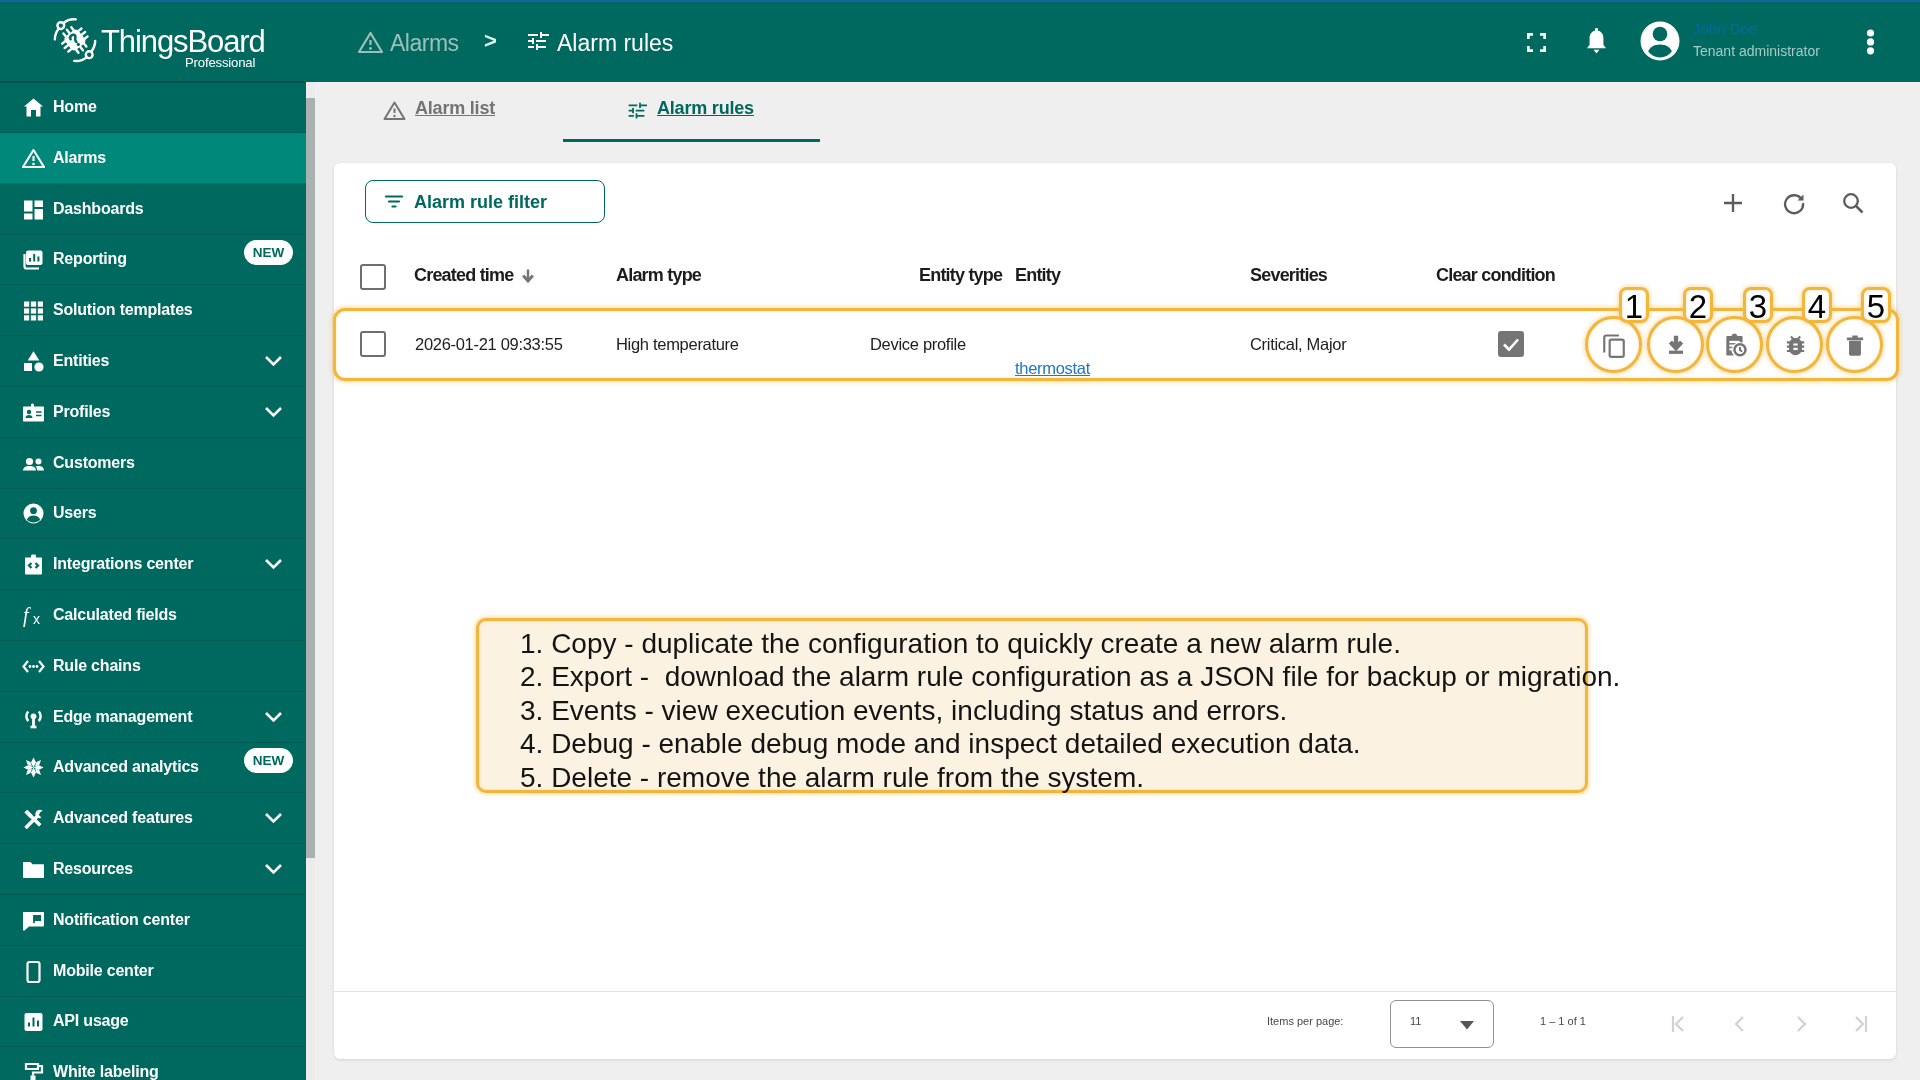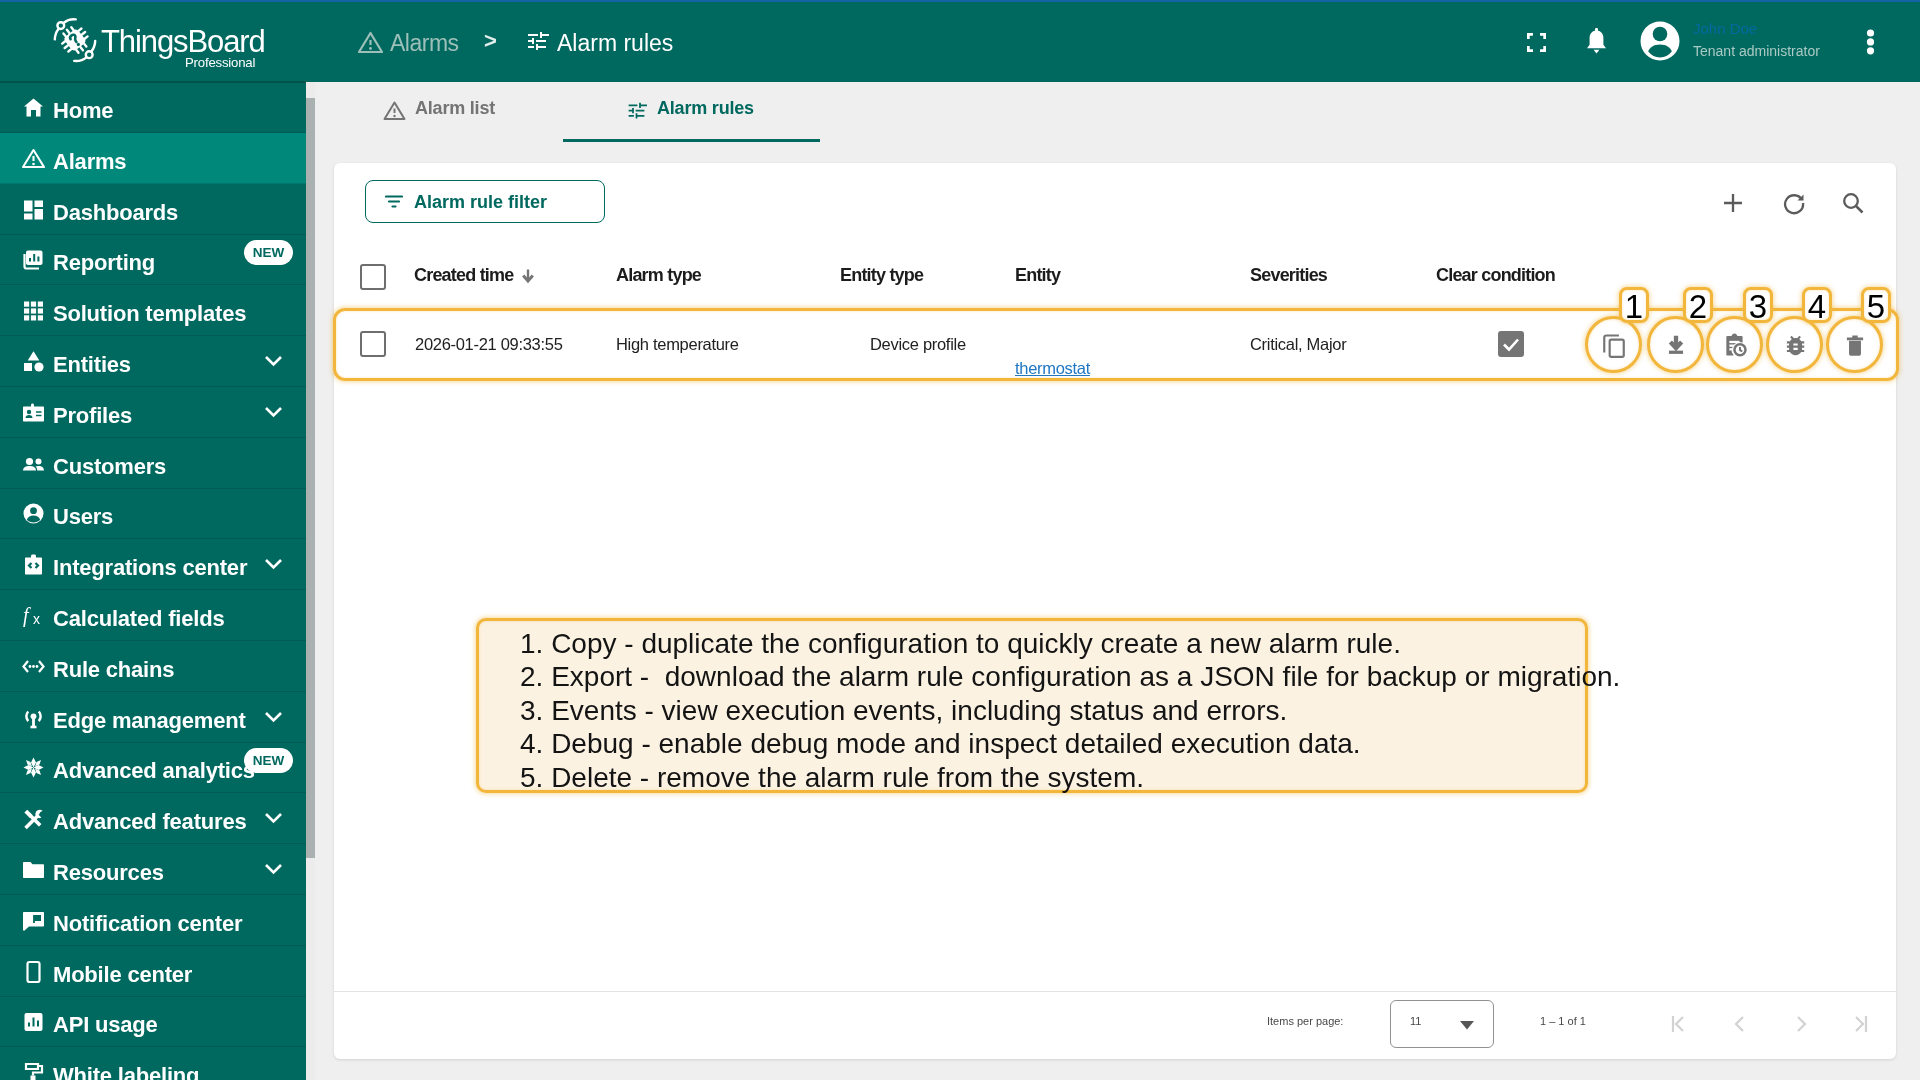--- a/index.html
+++ b/index.html
@@ -6,27 +6,27 @@
   html,body { width:1920px; height:1080px; overflow:hidden; font-family:"Liberation Sans", sans-serif; background:#efefef; }
   .abs { position:absolute; }
   #page { position:relative; width:1920px; height:1080px; }
   
   #topblue { left:0; top:0; width:1920px; height:2px; background:#1563a4; }
   #header { left:0; top:2px; width:1920px; height:80px; background:#00695f; }
   #sidebar { left:0; top:82px; width:306px; height:998px; background:#00695f; }
   .mi { position:absolute; left:0; width:306px; height:51px; border-bottom:1px solid rgba(0,0,0,0.13); color:#fff; }
   .mi.active { background:#00897b; }
   .mi .ic { position:absolute; left:21px; top:13px; width:25px; height:25px; }
-  .mi .lb { position:absolute; left:53px; top:16px; font-size:22px; font-weight:700; letter-spacing:-0.2px; }
+  .mi .lb { position:absolute; left:53px; top:16px; font-size:16px; font-weight:700; letter-spacing:-0.2px; }
   .mi .chev { position:absolute; left:264px; top:19px; }
   .mi .new { position:absolute; left:244px; top:6px; width:49px; height:25px; background:#fff; border-radius:13px; color:#00695f; font-size:13.5px; font-weight:700; text-align:center; line-height:25px; }
   #sscroll { left:306px; top:82px; width:9px; height:998px; background:#ececec; }
   #sthumb { left:306px; top:98px; width:9px; height:760px; background:#a9b2b0; }
   
-  .tab { position:absolute; top:98px; font-size:18px; font-weight:700; letter-spacing:-0.2px; }
+  .tab { position:absolute; top:98px; font-size:18px; font-weight:700; letter-spacing:-0.2px;text-decoration:underline; }
   #tab1 { left:415px; color:#747474; }
   #tab2 { left:657px; color:#00695f; }
   #tabline { left:563px; top:139px; width:257px; height:3px; background:#00695f; }
   
   #card { left:334px; top:163px; width:1562px; height:896px; background:#fff; border-radius:6px; box-shadow:0 1px 3px rgba(0,0,0,0.12); }
   #filterbtn { left:365px; top:180px; width:240px; height:43px; border:1.6px solid #00695f; border-radius:8px; background:#fff; }
   #filterbtn span { position:absolute; left:48px; top:11px; color:#00695f; font-size:18px; font-weight:700; }
   
   .hcell { position:absolute; top:265px; font-size:18px; font-weight:700; color:#1c1c1c; letter-spacing:-0.8px; }
   .rcell { position:absolute; top:335px; font-size:16.5px; color:#212121; letter-spacing:-0.3px; }
@@ -370,21 +370,21 @@
     <path d="M15 15 L21.5 21.5" stroke="#5b5b5b" stroke-width="2.5"></path>
   </svg>
 
   <div class="cb" style="left:360px; top:264px;"></div>
   <div class="hcell" style="left:414px;">Created time</div>
   <svg class="abs" style="left:520px; top:268px;" width="16" height="16" viewBox="0 0 16 16">
     <path d="M8 1.5 L8 12" fill="none" stroke="#757575" stroke-width="2.4"></path>
       <path d="M3.2 7.6 L8 12.9 L12.8 7.6" fill="none" stroke="#757575" stroke-width="3"></path>
   </svg>
   <div class="hcell" style="left:616px;">Alarm type</div>
-  <div class="hcell" style="left:840px;">Entity type</div>
+  <div class="hcell" style="left:919px;">Entity type</div>
   <div class="hcell" style="left:1015px;">Entity</div>
   <div class="hcell" style="left:1250px;">Severities</div>
   <div class="hcell" style="left:1436px;">Clear condition</div>
 
   <div class="cb" style="left:360px; top:331px;"></div>
   <div class="rcell" style="left:415px;">2026-01-21 09:33:55</div>
   <div class="rcell" style="left:616px;">High temperature</div>
   <div class="rcell" style="left:870px;">Device profile</div>
   <div class="rcell" style="left:1015px; color:#2077c2; text-decoration:underline;margin-top:24px;">thermostat</div>
   <div class="rcell" style="left:1250px;">Critical, Major</div>

